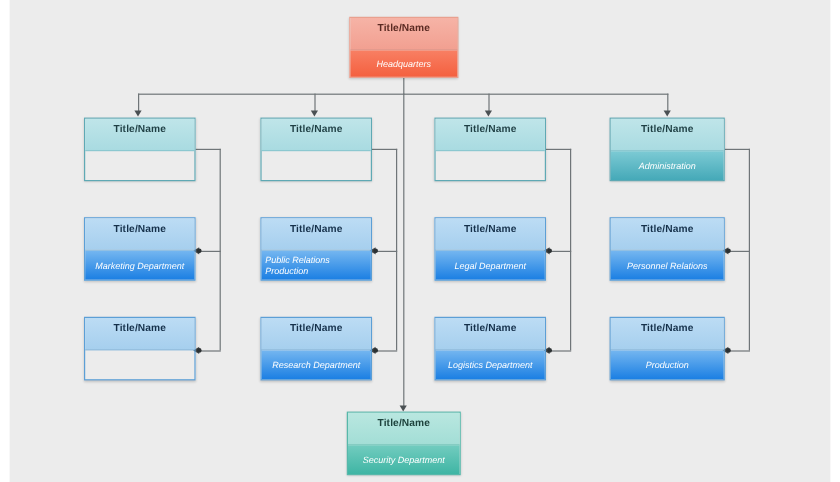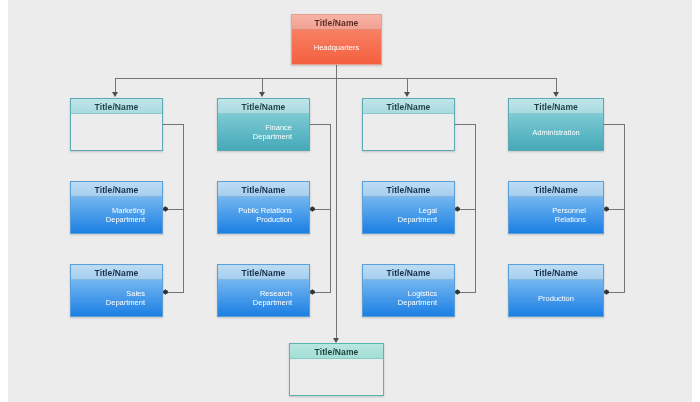--- a/index.html
+++ b/index.html
@@ -39,42 +39,43 @@
     position: absolute;
     box-sizing: border-box;
     border: 1px solid #7d8a93;
     display: flex;
     flex-direction: column;
     z-index: 20;
     box-shadow: 0 1px 2px rgba(0,0,0,0.18);
   }
   .node .title {
     box-sizing: border-box;
-    height: 15px;
+    height: 27px;
     line-height: 16px;
     text-align: center;
     font-size: 8.5px;
     font-weight: bold;
     color: #2b2b2b;
     border-bottom: 1px solid #8e9aa2;
     letter-spacing: 0.1px;
     overflow: hidden;
     white-space: nowrap;
   }
   .node .body {
     flex: 1;
     display: flex;
     align-items: center;
     justify-content: center;
-    text-align: right;
+    text-align: left;
     font-size: 7.5px;
     line-height: 9px;
     color: #ffffff;
-    padding: 0 17px;
-    overflow: hidden;
+    padding: 0 3px;
+    overflow: hidden;
+    font-style: italic;
   }
 
   
   .node.red .title {
     background: linear-gradient(#f6b3a6, #f2a091);
     color: #5a2a22;
     border-bottom-color: #e0897a;
   }
   .node.red .body {
     background: linear-gradient(#f87f63, #f4603f);
@@ -217,26 +218,24 @@
 
   <div class="node teal" style="left:70px; top:98px; width:93px; height:53px;">
     <div class="title">Title/Name</div>
   </div>
   <div class="node blue" style="left:70px; top:181px; width:93px; height:53px;">
     <div class="title">Title/Name</div>
     <div class="body">Marketing Department</div>
   </div>
   <div class="node blue" style="left:70px; top:264px; width:93px; height:53px;">
     <div class="title">Title/Name</div>
-    <div class="body">Sales Department</div>
   </div>
 
   <div class="node teal" style="left:217px; top:98px; width:93px; height:53px;">
     <div class="title">Title/Name</div>
-    <div class="body">Finance Department</div>
   </div>
   <div class="node blue" style="left:217px; top:181px; width:93px; height:53px;">
     <div class="title">Title/Name</div>
     <div class="body">Public Relations Production</div>
   </div>
   <div class="node blue" style="left:217px; top:264px; width:93px; height:53px;">
     <div class="title">Title/Name</div>
     <div class="body">Research Department</div>
   </div>
 
@@ -260,15 +259,16 @@
     <div class="title">Title/Name</div>
     <div class="body">Personnel Relations</div>
   </div>
   <div class="node blue" style="left:508px; top:264px; width:96px; height:53px;">
     <div class="title">Title/Name</div>
     <div class="body">Production</div>
   </div>
 
   <div class="node green" style="left:289px; top:343px; width:95px; height:53px;">
     <div class="title">Title/Name</div>
+    <div class="body">Security Department</div>
   </div>
 
 </div>
 
 </body></html>

